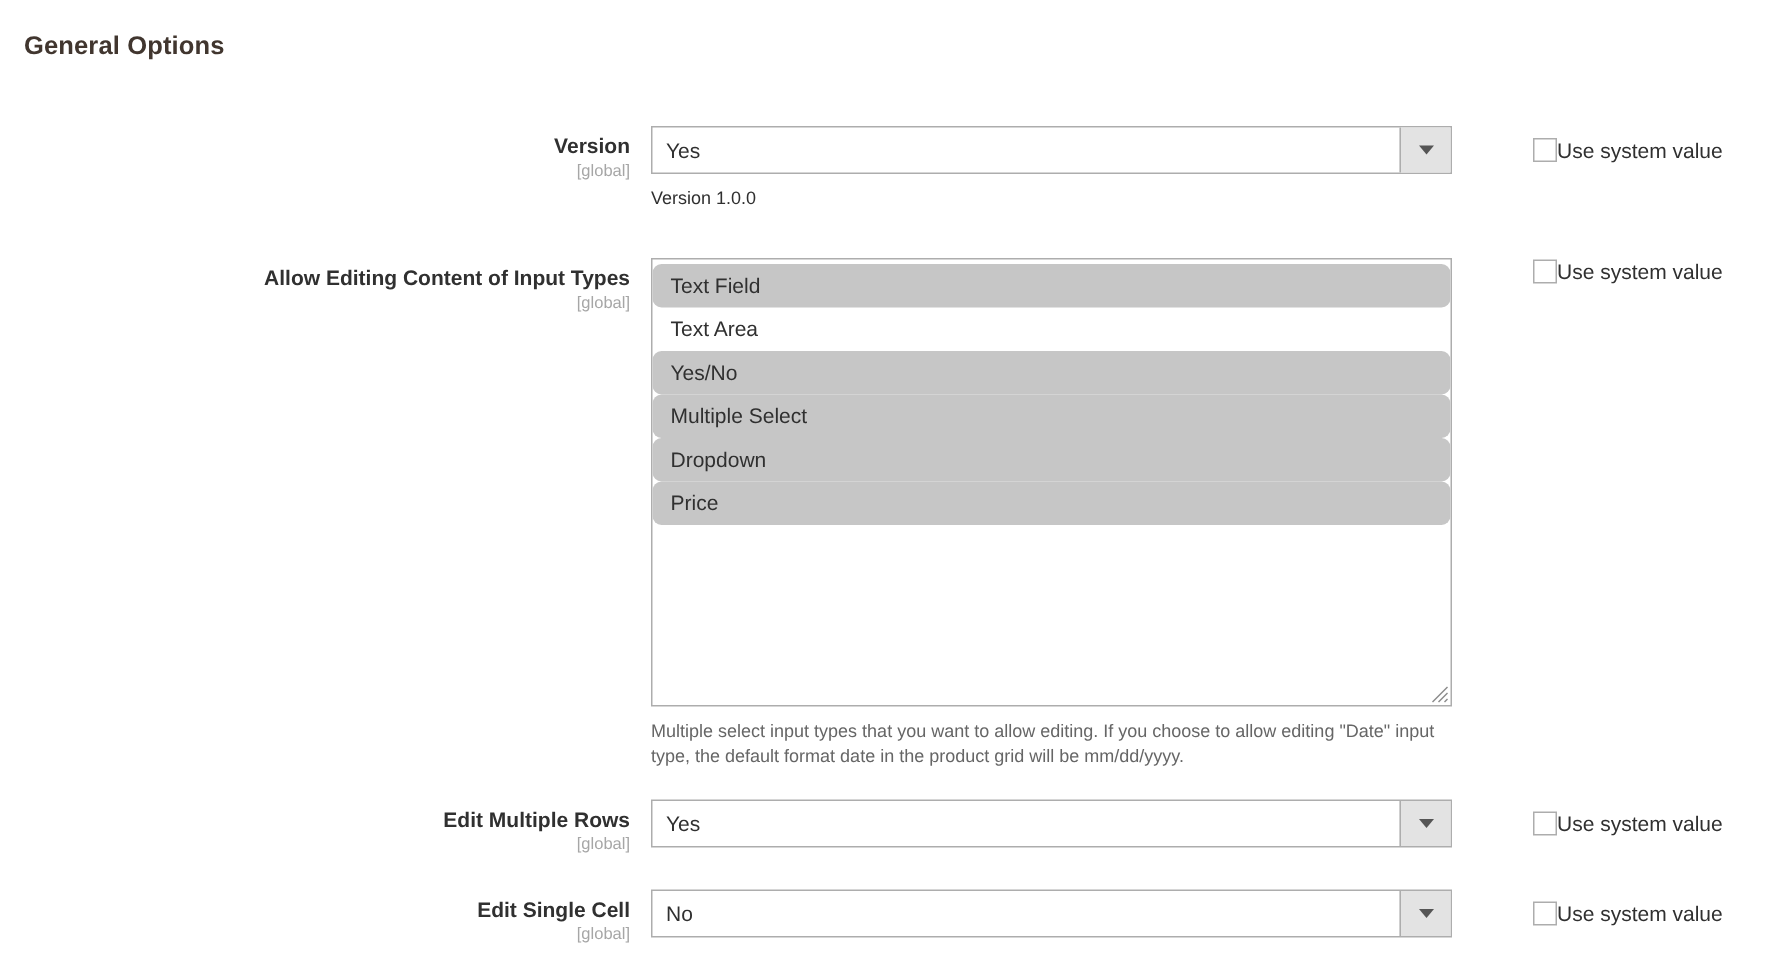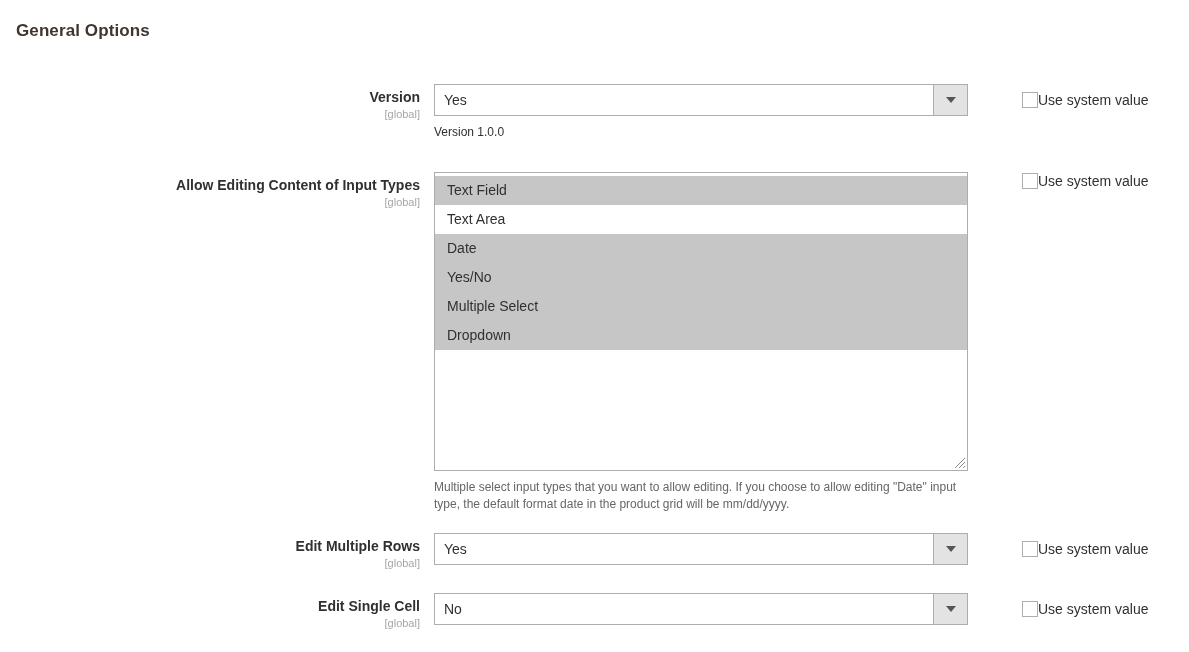--- a/index.html
+++ b/index.html
@@ -122,20 +122,21 @@
   .ms-option {
     height: 29px;
     line-height: 29px;
     padding-left: 12px;
     font-size: 14px;
     color: #303030;
     white-space: nowrap;
   }
   .ms-option.selected {
     background: #c6c6c6;
+    border-radius: 6px;
   }
   .resize-handle {
     position: absolute;
     right: 1px;
     bottom: 1px;
     width: 14px;
     height: 14px;
     pointer-events: none;
   }
 
@@ -189,24 +190,24 @@
 
   <div class="field-row" style="left:0; top:172px;">
     <div class="label-col">
       <span class="field-label">Allow Editing Content of Input Types</span>
       <span class="field-scope">[global]</span>
     </div>
     <div class="control-col">
       <div class="multiselect">
         <div class="ms-option selected">Text Field</div>
         <div class="ms-option">Text Area</div>
-        <div class="ms-option selected">Date</div>
         <div class="ms-option selected">Yes/No</div>
         <div class="ms-option selected">Multiple Select</div>
         <div class="ms-option selected">Dropdown</div>
+        <div class="ms-option selected">Price</div>
         <svg class="resize-handle" viewBox="0 0 14 14">
           <line x1="13" y1="3" x2="3" y2="13" stroke="#8a8a8a" stroke-width="1"></line>
           <line x1="13" y1="7" x2="7" y2="13" stroke="#8a8a8a" stroke-width="1"></line>
           <line x1="13" y1="11" x2="11" y2="13" stroke="#8a8a8a" stroke-width="1"></line>
         </svg>
       </div>
       <div class="field-note note-muted">Multiple select input types that you want to allow editing. If you choose to allow editing "Date" input type, the default format date in the product grid will be mm/dd/yyyy.</div>
     </div>
   </div>
 

